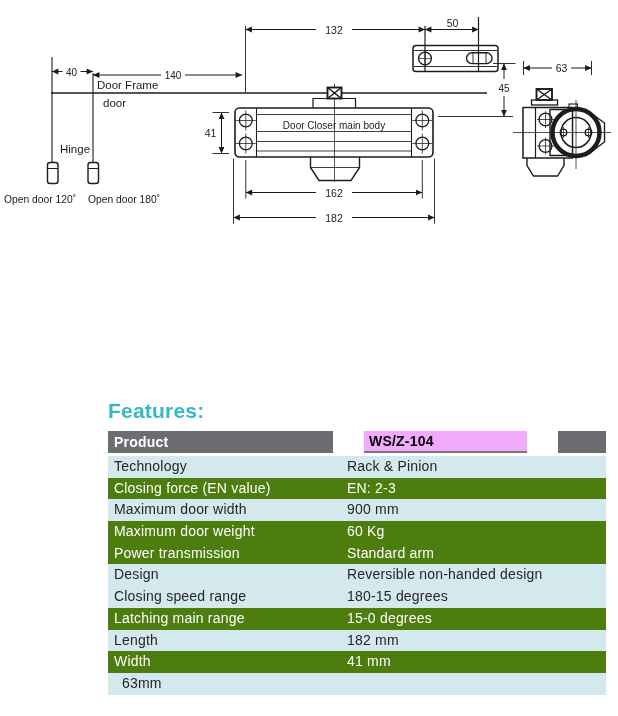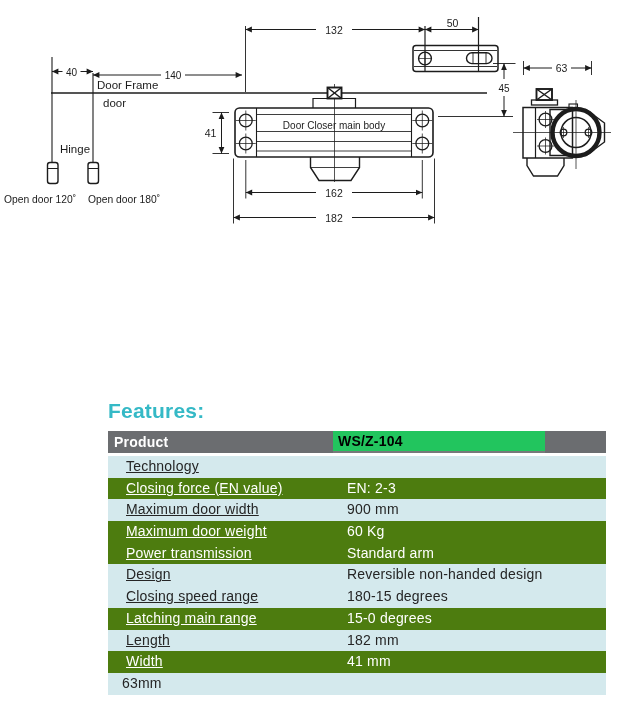--- a/index.html
+++ b/index.html
@@ -9,35 +9,35 @@
   }
   .diagram { position:absolute; left:0; top:0; }
   svg text { font-family:"Liberation Sans", sans-serif; fill:#1c1c1c; }
 
   .features { position:absolute; left:108px; top:400px; width:500px; }
   .features-heading {
     margin:0 0 9px 0; font-size:21px; line-height:22px; font-weight:bold;
     color:#35b9c6; letter-spacing:0.2px;
   }
   .tbl { width:498px; font-size:14px; color:#252525; letter-spacing:0.2px; }
-  .hdr-row { display:flex; height:22px; }
+  .hdr-row { display:flex; height:22px;gap:31px; }
   .hdr-label {
     width:225px; background:#6b6d70; color:#ffffff; font-weight:bold;
     padding-left:6px; line-height:22px; box-sizing:border-box;
   }
   .hdr-value {
-    width:212px; background:#22c55e; color:#000000; font-weight:bold;
+    width:163px; background:#f0abfc; color:#000000; font-weight:bold;
     padding-left:5px; line-height:20px; box-sizing:border-box;
     border-bottom:2px solid #77797b;
   }
   .hdr-fill { flex:1; background:#6b6d70; }
   .hdr-gap { height:3px; background:#ffffff; }
   .row { display:flex; height:21.7px; line-height:21.7px; background:#d4e9ed; }
   .row.alt { background:#4d7c0f; color:#ffffff; }
-  .row .lbl { width:225px; padding-left:18px; box-sizing:border-box; white-space:nowrap;text-decoration:underline; }
+  .row .lbl { width:225px; padding-left:6px; box-sizing:border-box; white-space:nowrap; }
   .row .val { padding-left:14px; white-space:nowrap; }
 </style>
 </head>
 <body>
 
 <div class="page">
 
   <svg class="diagram" width="618" height="390" viewBox="0 0 618 390">
     <defs>
       <marker id="arr" viewBox="0 0 10 10" refX="8.5" refY="5" markerWidth="8" markerHeight="8" orient="auto-start-reverse">
@@ -217,20 +217,21 @@
     <div class="tbl">
       <div class="hdr-row">
         <div class="hdr-label">Product</div>
         <div class="hdr-value">WS/Z-104</div>
         <div class="hdr-fill"></div>
       </div>
       <div class="hdr-gap"></div>
 
       <div class="row">
         <div class="lbl">Technology</div>
+        <div class="val">Rack &amp; Pinion</div>
       </div>
       <div class="row alt">
         <div class="lbl">Closing force (EN value)</div>
         <div class="val">EN: 2-3</div>
       </div>
       <div class="row">
         <div class="lbl">Maximum door width</div>
         <div class="val">900 mm</div>
       </div>
       <div class="row alt">

